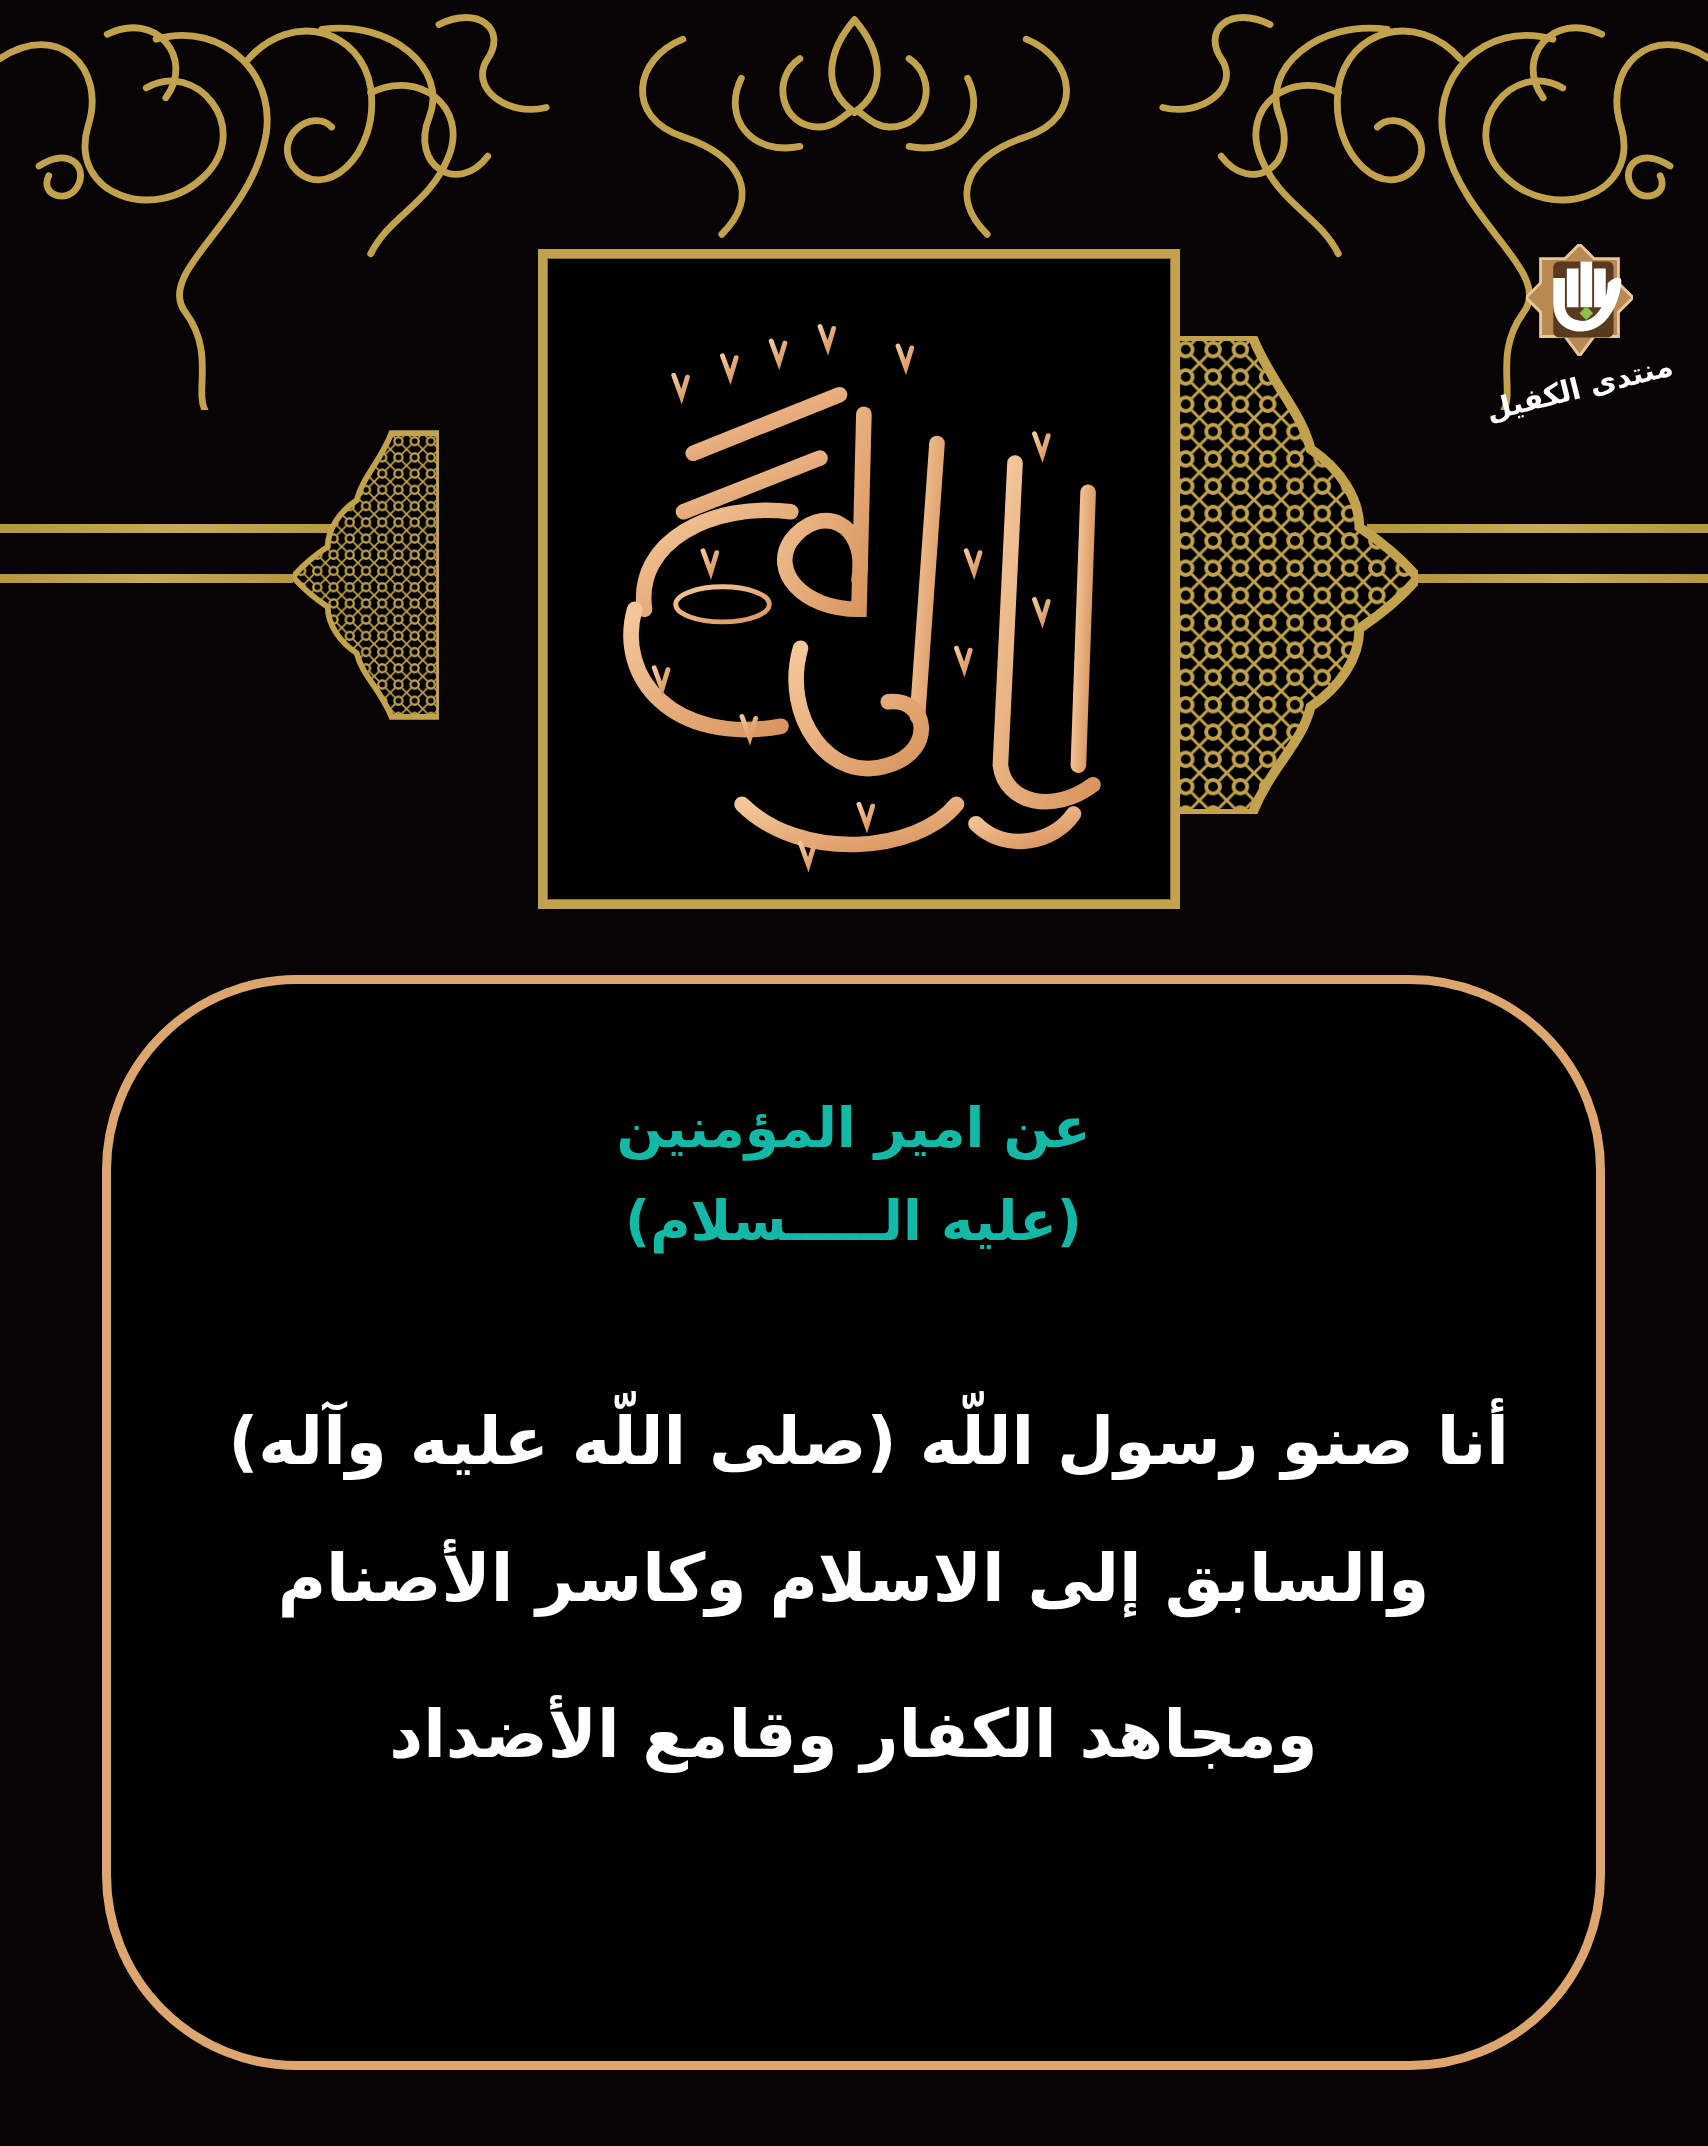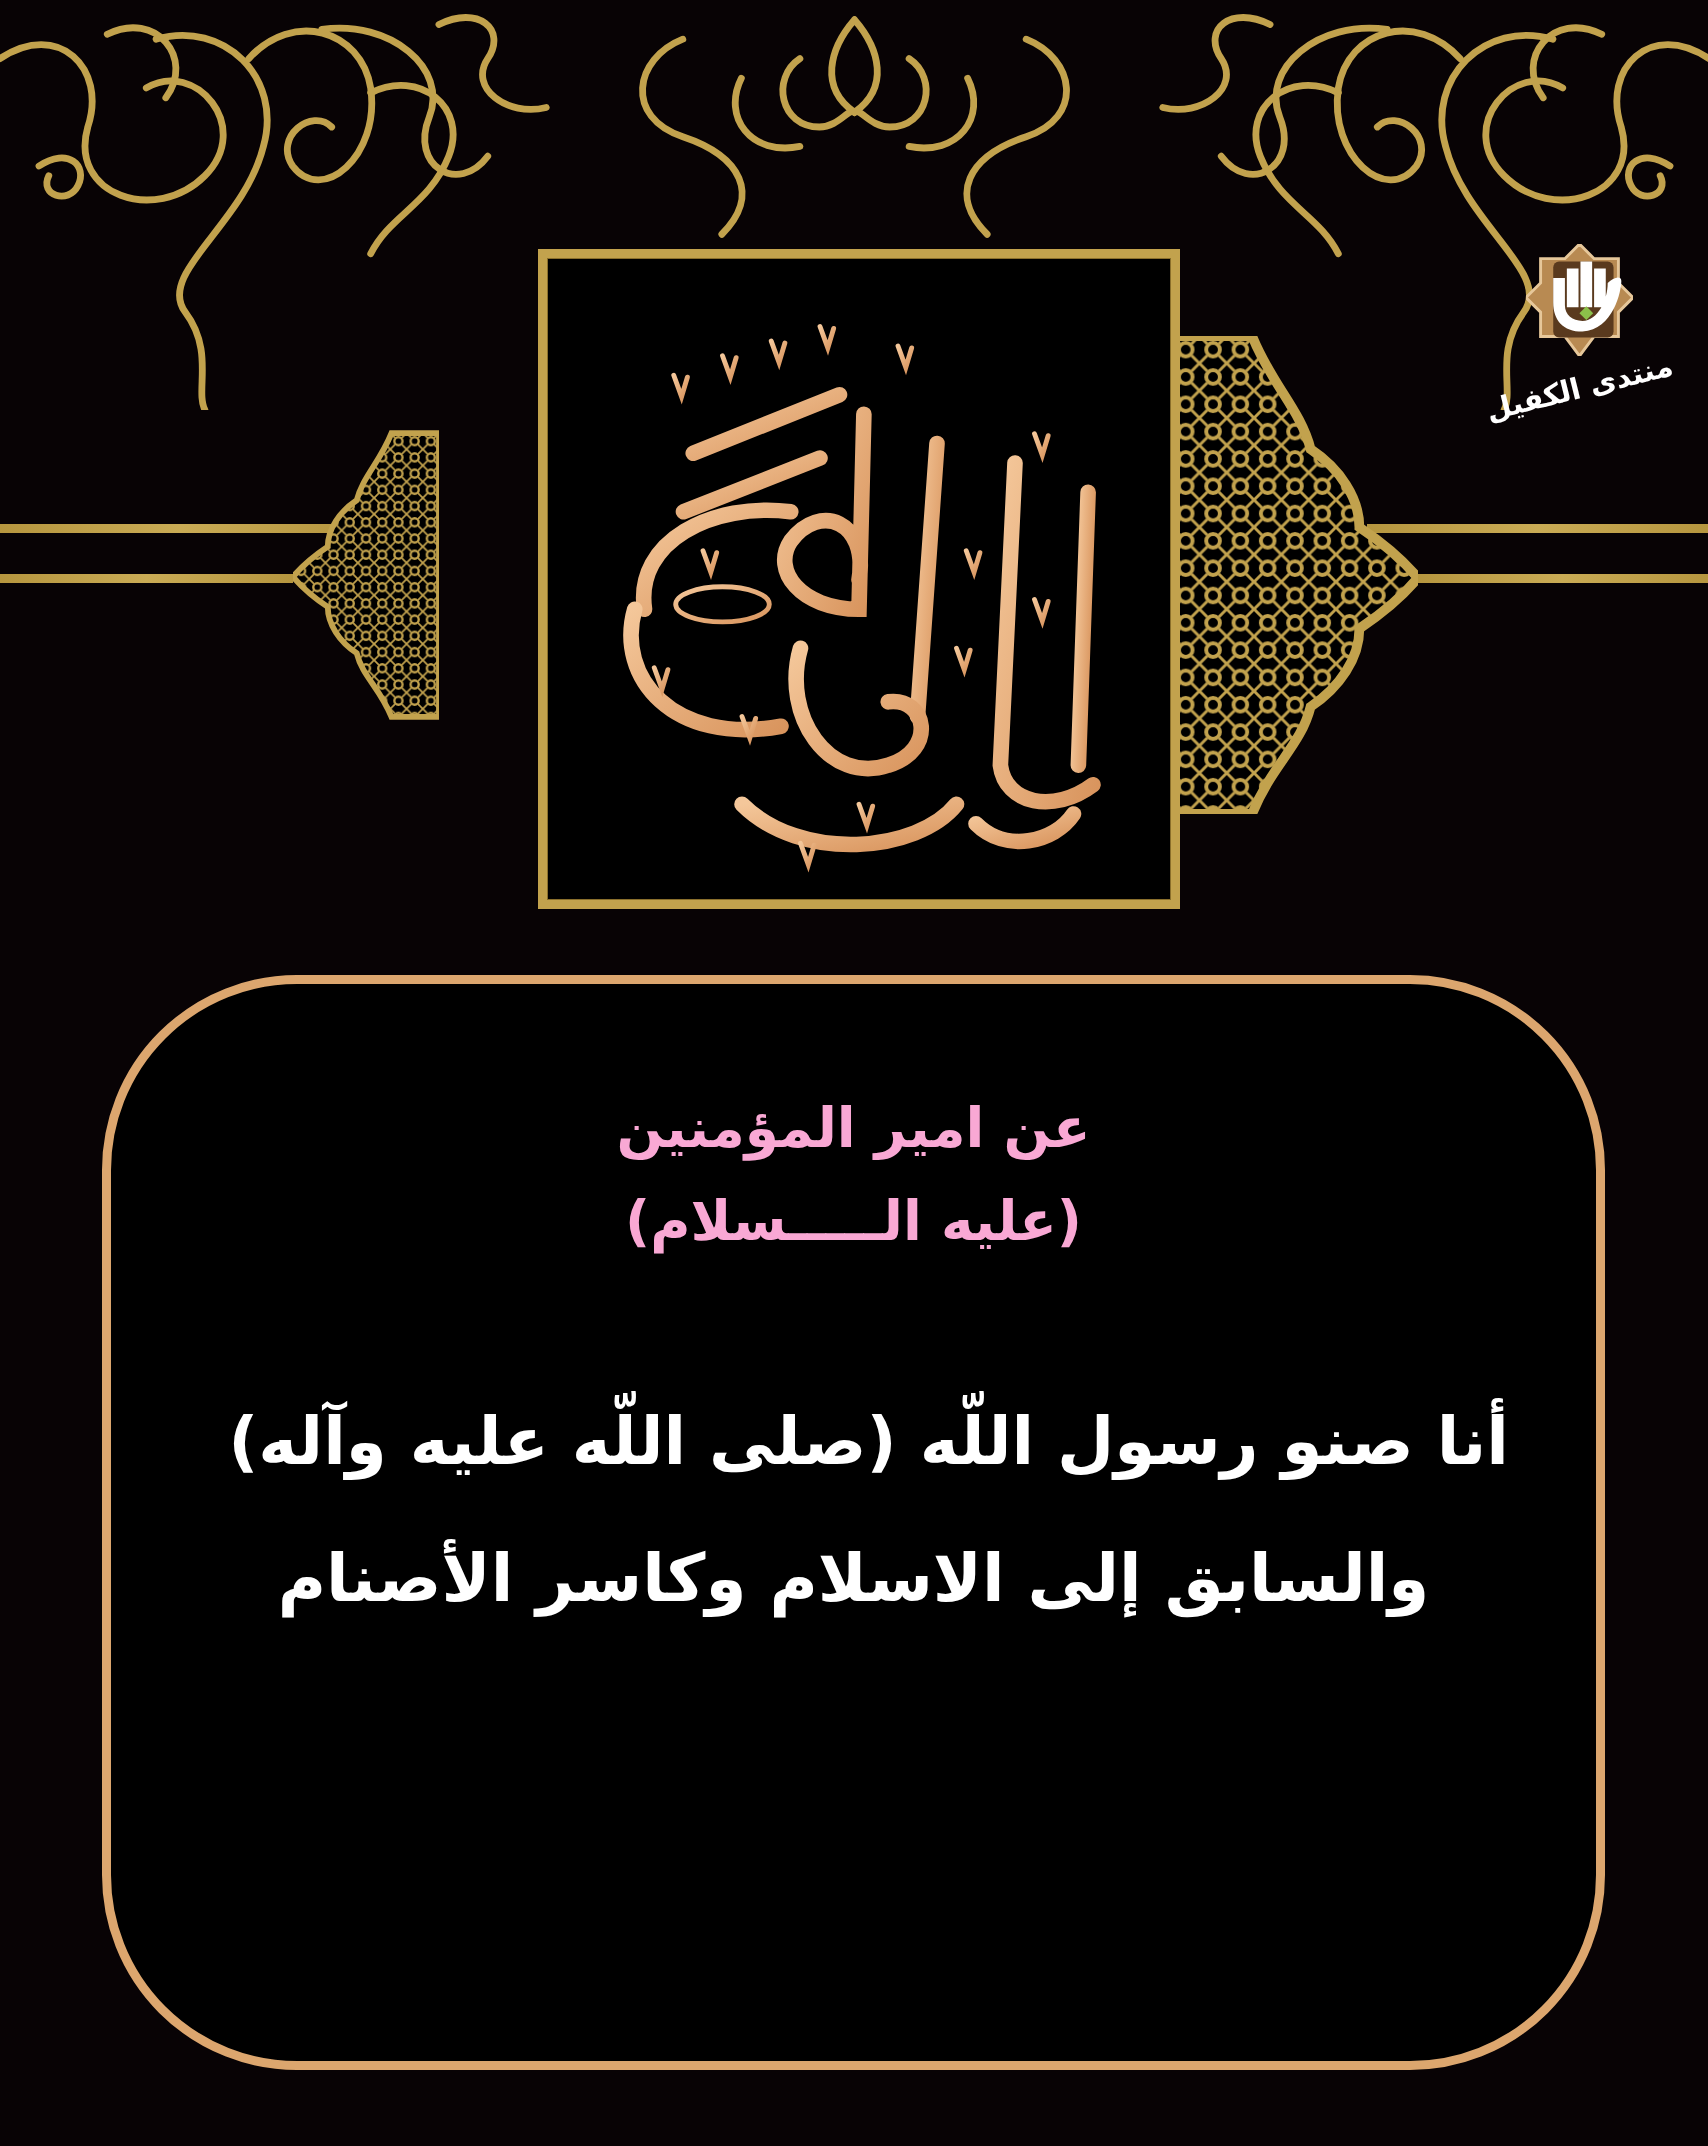--- a/index.html
+++ b/index.html
@@ -32,21 +32,21 @@
     transform:rotate(-14deg);
   }
   
   #quote-box {
     left:102px; top:975px; width:1485px; height:1077px;
     border:9.8px solid #dca66e; border-radius:195px;
     background:#000;
   }
   .heading {
     position:absolute; left:0; right:0; text-align:center; direction:rtl;
-    color:#f9a8d4; font-weight:bold; font-size:55px;
+    color:#14b8a6; font-weight:bold; font-size:55px;
   }
   .quote-line {
     position:absolute; left:0; right:0; text-align:center; direction:rtl;
     color:#ffffff; font-weight:bold; font-size:66px;
     font-family:"DejaVu Sans", sans-serif;
   }
   #source {
     position:absolute; left:0; right:0; text-align:center; direction:rtl;
     color:#fff; font-weight:bold; font-size:35px;
   }
@@ -152,15 +152,16 @@
   <rect x="57" y="66" width="10" height="10" transform="rotate(45 62 71)" fill="#8cc04a"></rect>
 </svg>
 <div id="logo-text" class="abs">منتدى الكفيل</div>
 
 <div id="quote-box" class="abs">
   <div class="heading" style="top:112px;">عن امير المؤمنين</div>
   <div class="heading" style="top:205px;">(عليه الـــــسلام)</div>
 
   <div class="quote-line" style="top:419px;margin-left:30px;">أنا صنو رسول اللّه (صلى اللّه عليه وآله)</div>
   <div class="quote-line" style="top:556px;">والسابق إلى الاسلام وكاسر الأصنام</div>
+  <div class="quote-line" style="top:712px;">ومجاهد الكفار وقامع الأضداد</div>
 
 </div>
 
 
 </body></html>

